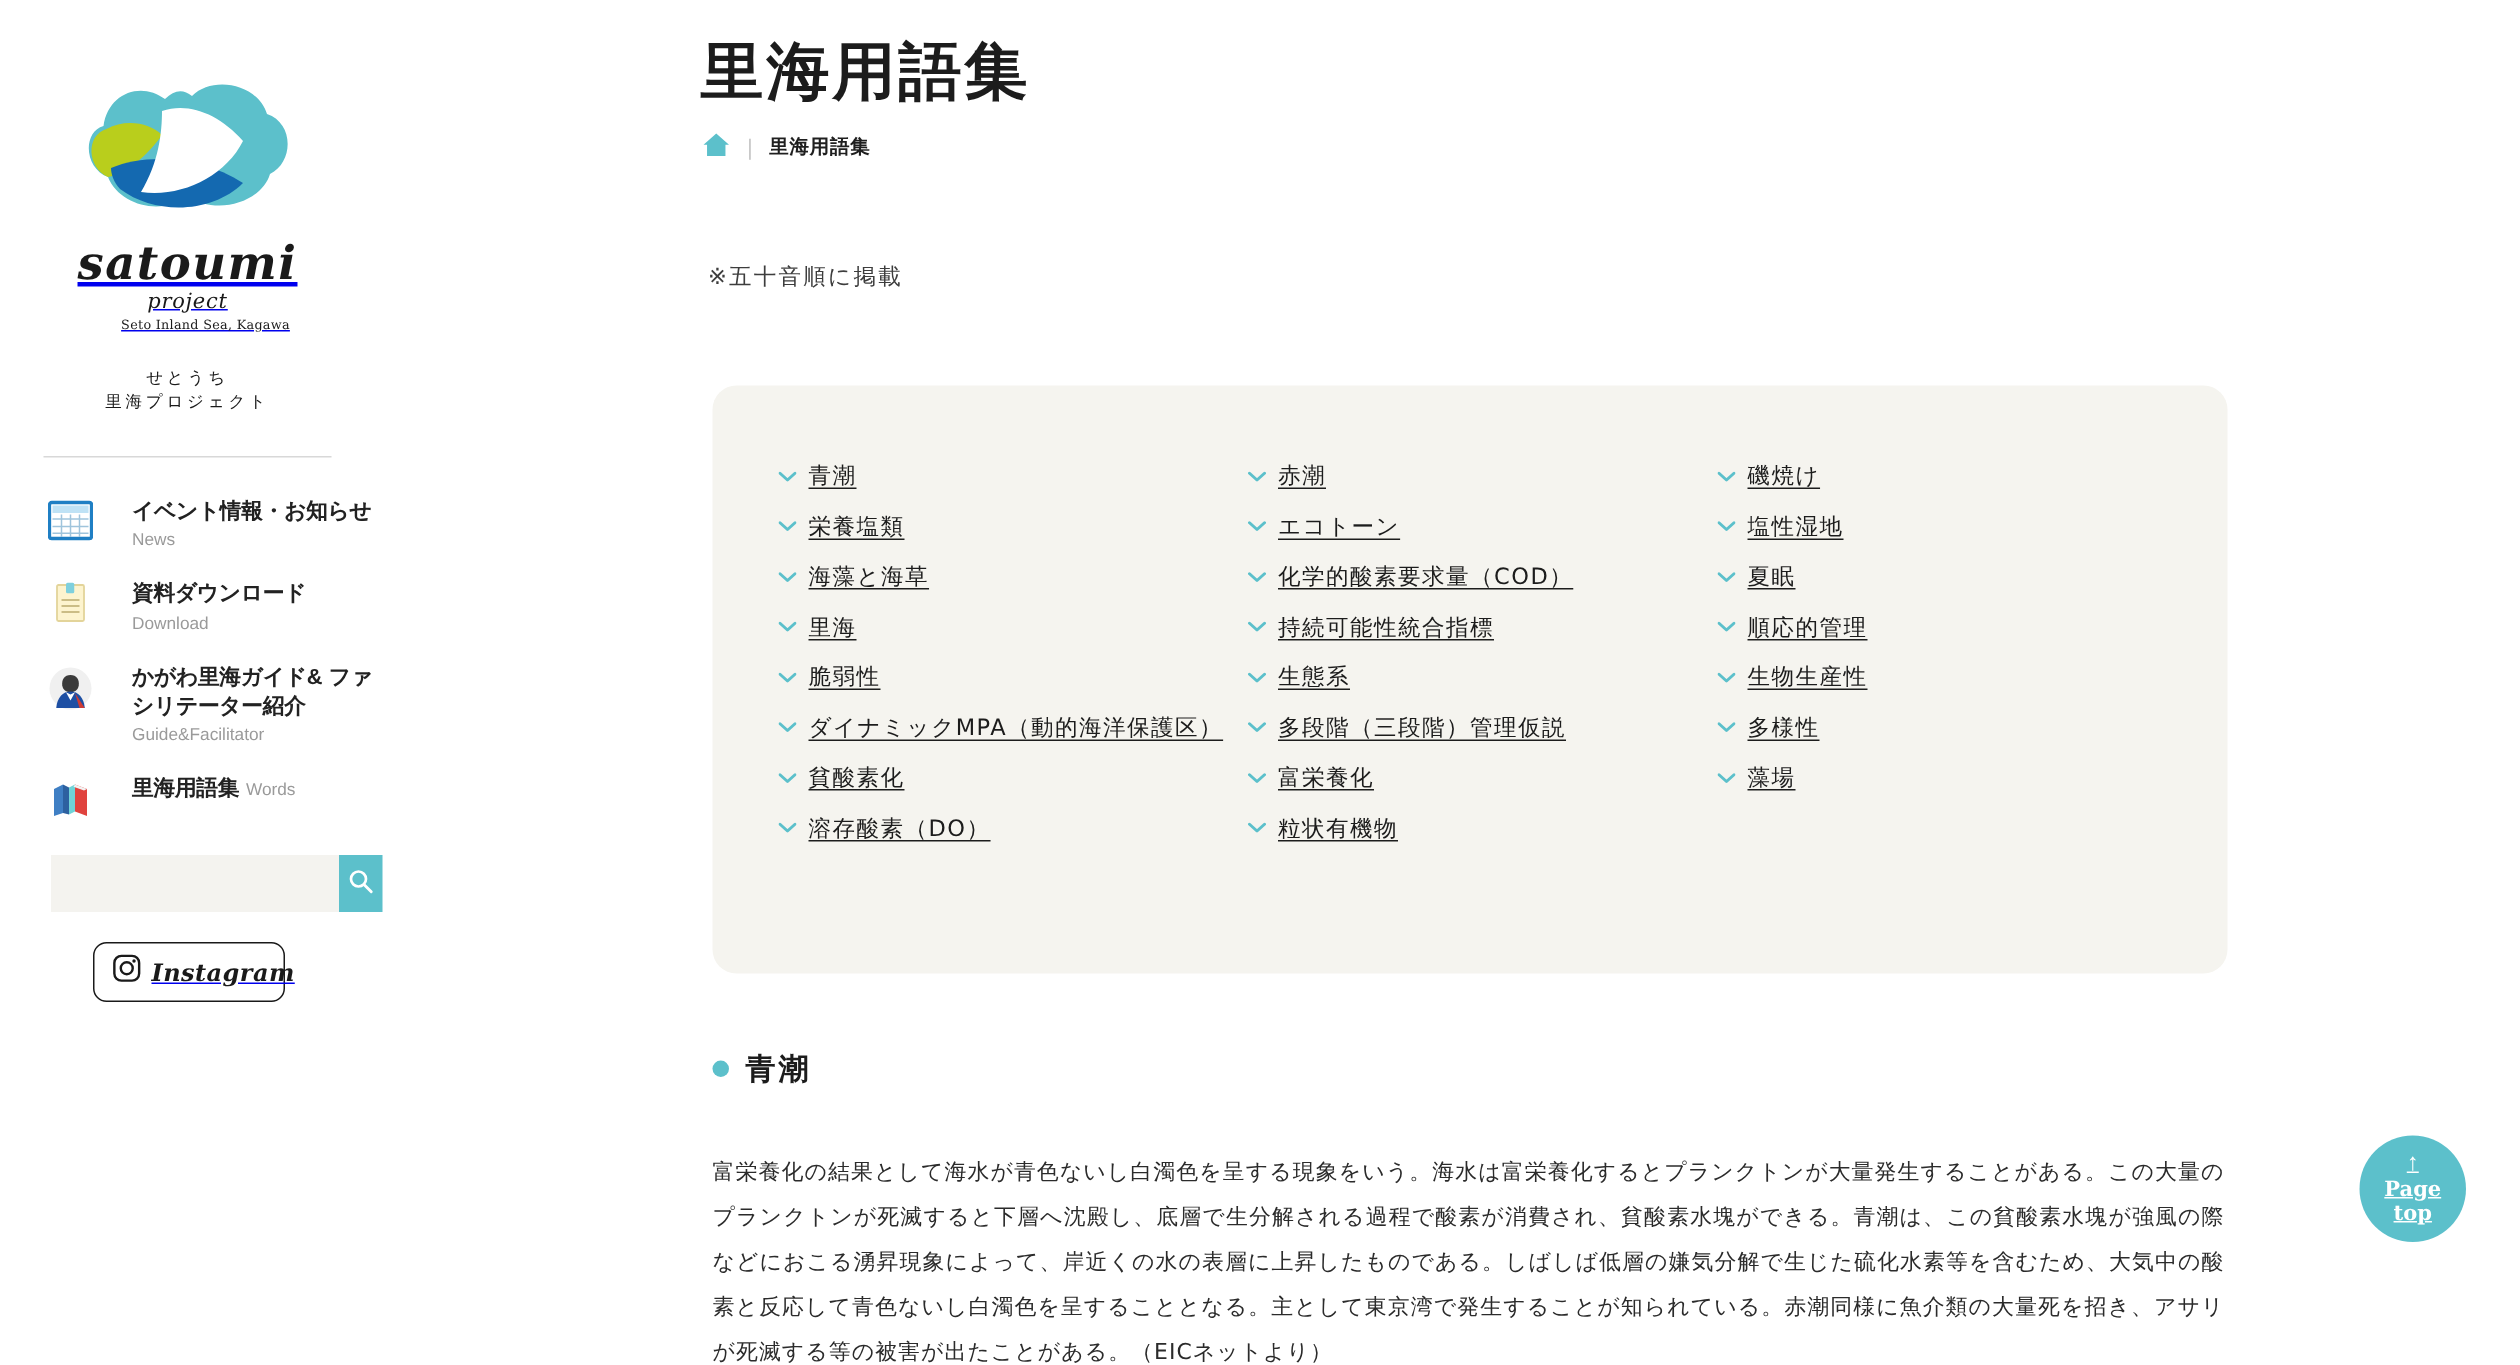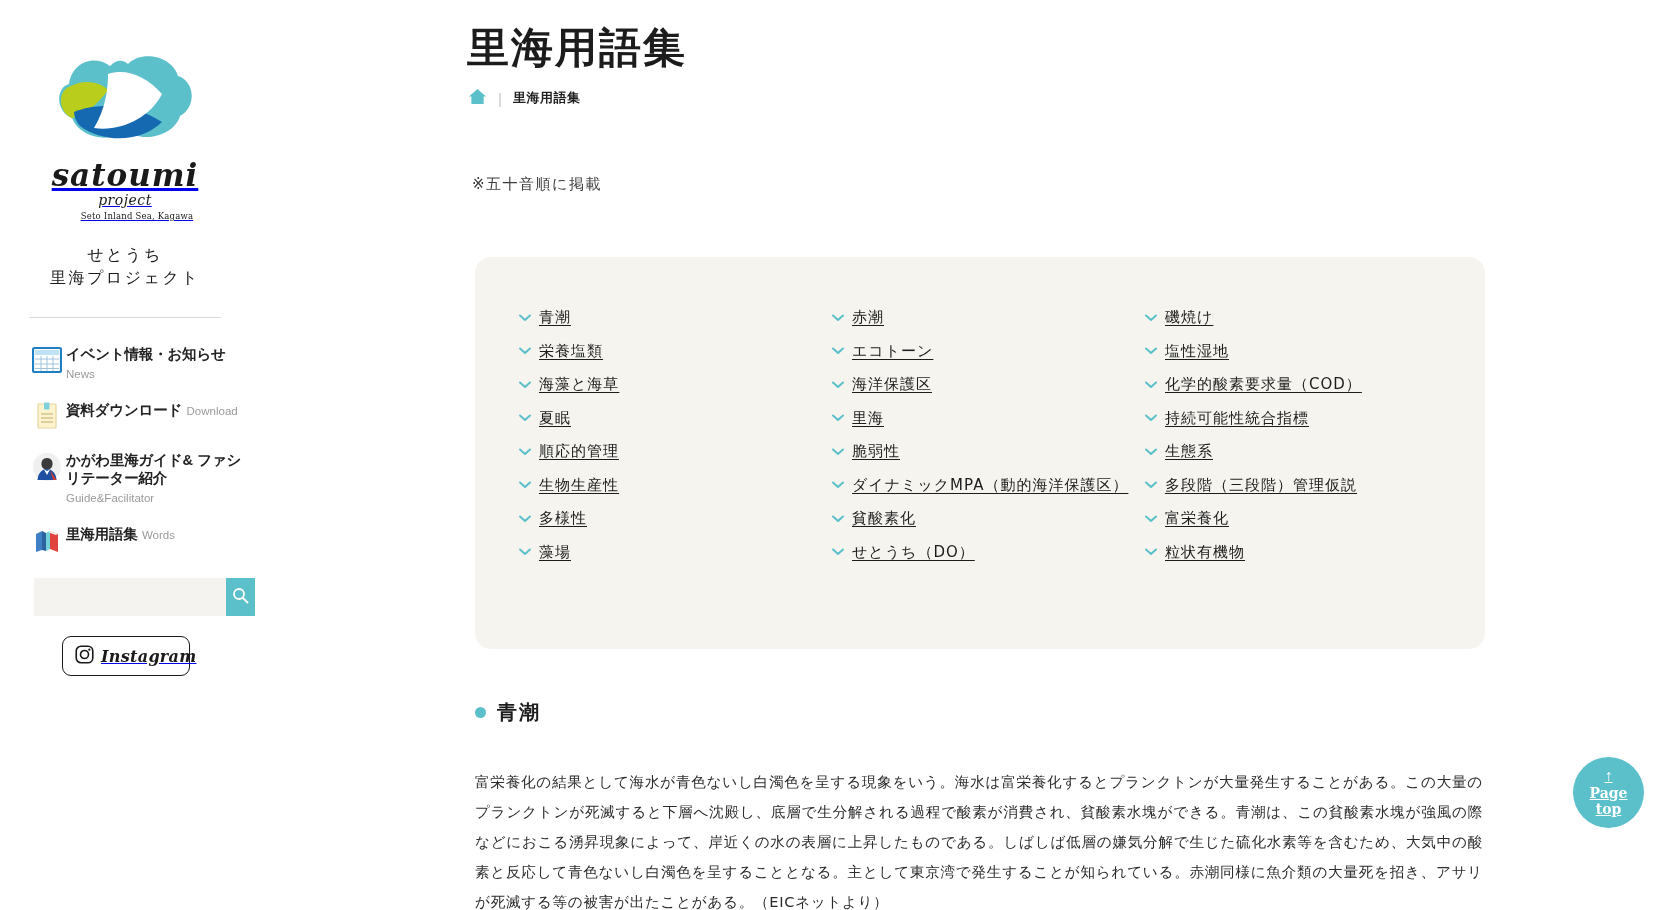--- a/index.html
+++ b/index.html
@@ -52,36 +52,36 @@
     font-family: "DejaVu Serif", serif;
     font-size: 8.5px;
     color: #1a1a1a;
     margin-top: 3px;
     letter-spacing: .2px;
     margin-left: 24px;
   }
   .brand-jp {
     text-align: center;
     font-family: "DejaVu Serif", serif;
-    font-size: 16px;
+    font-size: 11px;
     color: #1a1a1a;
     line-height: 1.45;
     letter-spacing: 2.5px;
     margin-top: 22px;
   }
   .divider {
     width: 192px; height: 1px;
     background: #d8d8d8;
     margin: 28px auto 0 auto;
   }
   #nav-list { margin-top: 26px; padding: 0 0 0 32px; list-style: none; }
   .nav-item {
     display: flex;
     align-items: flex-start;
-    gap: 4px;
+    gap: 26px;
     margin-bottom: 18px;
     cursor: pointer;
     text-decoration: none;
   }
   .nav-icon {
     flex: 0 0 30px;
     width: 30px; height: 30px;
     margin-top: 2px;
     position: relative;
   }
@@ -455,26 +455,20 @@
           <a href="#" class="term">
             <span class="chev"><svg width="12" height="8" viewBox="0 0 12 8">
                 <path d="M1 1.5 L6 6 L11 1.5" fill="none" stroke="#5cc0cb" stroke-width="2" stroke-linecap="round" stroke-linejoin="round"></path>
               </svg></span>
             <span class="tlabel">海藻と海草</span>
           </a>
           <a href="#" class="term">
             <span class="chev"><svg width="12" height="8" viewBox="0 0 12 8">
                 <path d="M1 1.5 L6 6 L11 1.5" fill="none" stroke="#5cc0cb" stroke-width="2" stroke-linecap="round" stroke-linejoin="round"></path>
               </svg></span>
-            <span class="tlabel">海洋保護区</span>
-          </a>
-          <a href="#" class="term">
-            <span class="chev"><svg width="12" height="8" viewBox="0 0 12 8">
-                <path d="M1 1.5 L6 6 L11 1.5" fill="none" stroke="#5cc0cb" stroke-width="2" stroke-linecap="round" stroke-linejoin="round"></path>
-              </svg></span>
             <span class="tlabel">化学的酸素要求量（COD）</span>
           </a>
           <a href="#" class="term">
             <span class="chev"><svg width="12" height="8" viewBox="0 0 12 8">
                 <path d="M1 1.5 L6 6 L11 1.5" fill="none" stroke="#5cc0cb" stroke-width="2" stroke-linecap="round" stroke-linejoin="round"></path>
               </svg></span>
             <span class="tlabel">夏眠</span>
           </a>
           <a href="#" class="term">
             <span class="chev"><svg width="12" height="8" viewBox="0 0 12 8">
@@ -545,21 +539,21 @@
           <a href="#" class="term">
             <span class="chev"><svg width="12" height="8" viewBox="0 0 12 8">
                 <path d="M1 1.5 L6 6 L11 1.5" fill="none" stroke="#5cc0cb" stroke-width="2" stroke-linecap="round" stroke-linejoin="round"></path>
               </svg></span>
             <span class="tlabel">藻場</span>
           </a>
           <a href="#" class="term">
             <span class="chev"><svg width="12" height="8" viewBox="0 0 12 8">
                 <path d="M1 1.5 L6 6 L11 1.5" fill="none" stroke="#5cc0cb" stroke-width="2" stroke-linecap="round" stroke-linejoin="round"></path>
               </svg></span>
-            <span class="tlabel">せとうち（DO）</span>
+            <span class="tlabel">溶存酸素（DO）</span>
           </a>
           <a href="#" class="term">
             <span class="chev"><svg width="12" height="8" viewBox="0 0 12 8">
                 <path d="M1 1.5 L6 6 L11 1.5" fill="none" stroke="#5cc0cb" stroke-width="2" stroke-linecap="round" stroke-linejoin="round"></path>
               </svg></span>
             <span class="tlabel">粒状有機物</span>
           </a>
           <a href="#" class="term empty">
             <span class="chev"><svg width="12" height="8" viewBox="0 0 12 8">
                 <path d="M1 1.5 L6 6 L11 1.5" fill="none" stroke="#5cc0cb" stroke-width="2" stroke-linecap="round" stroke-linejoin="round"></path>

